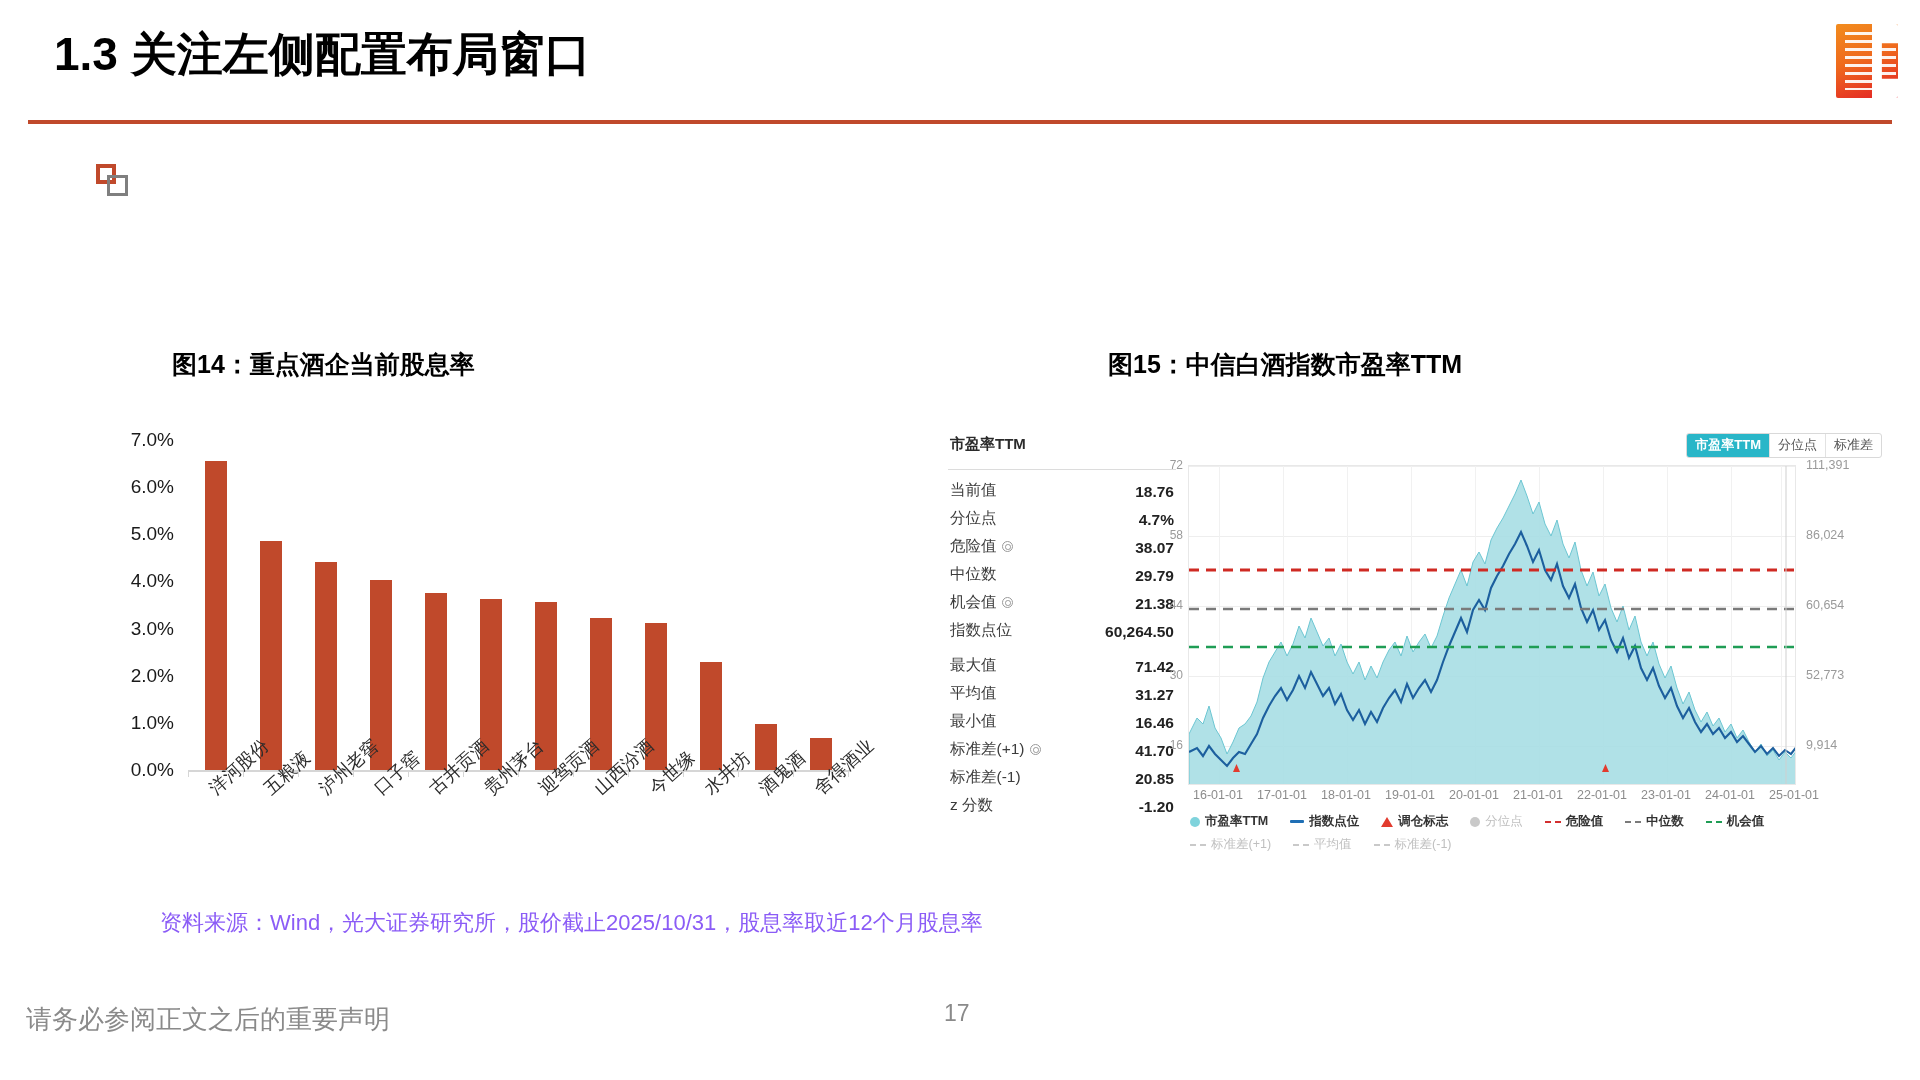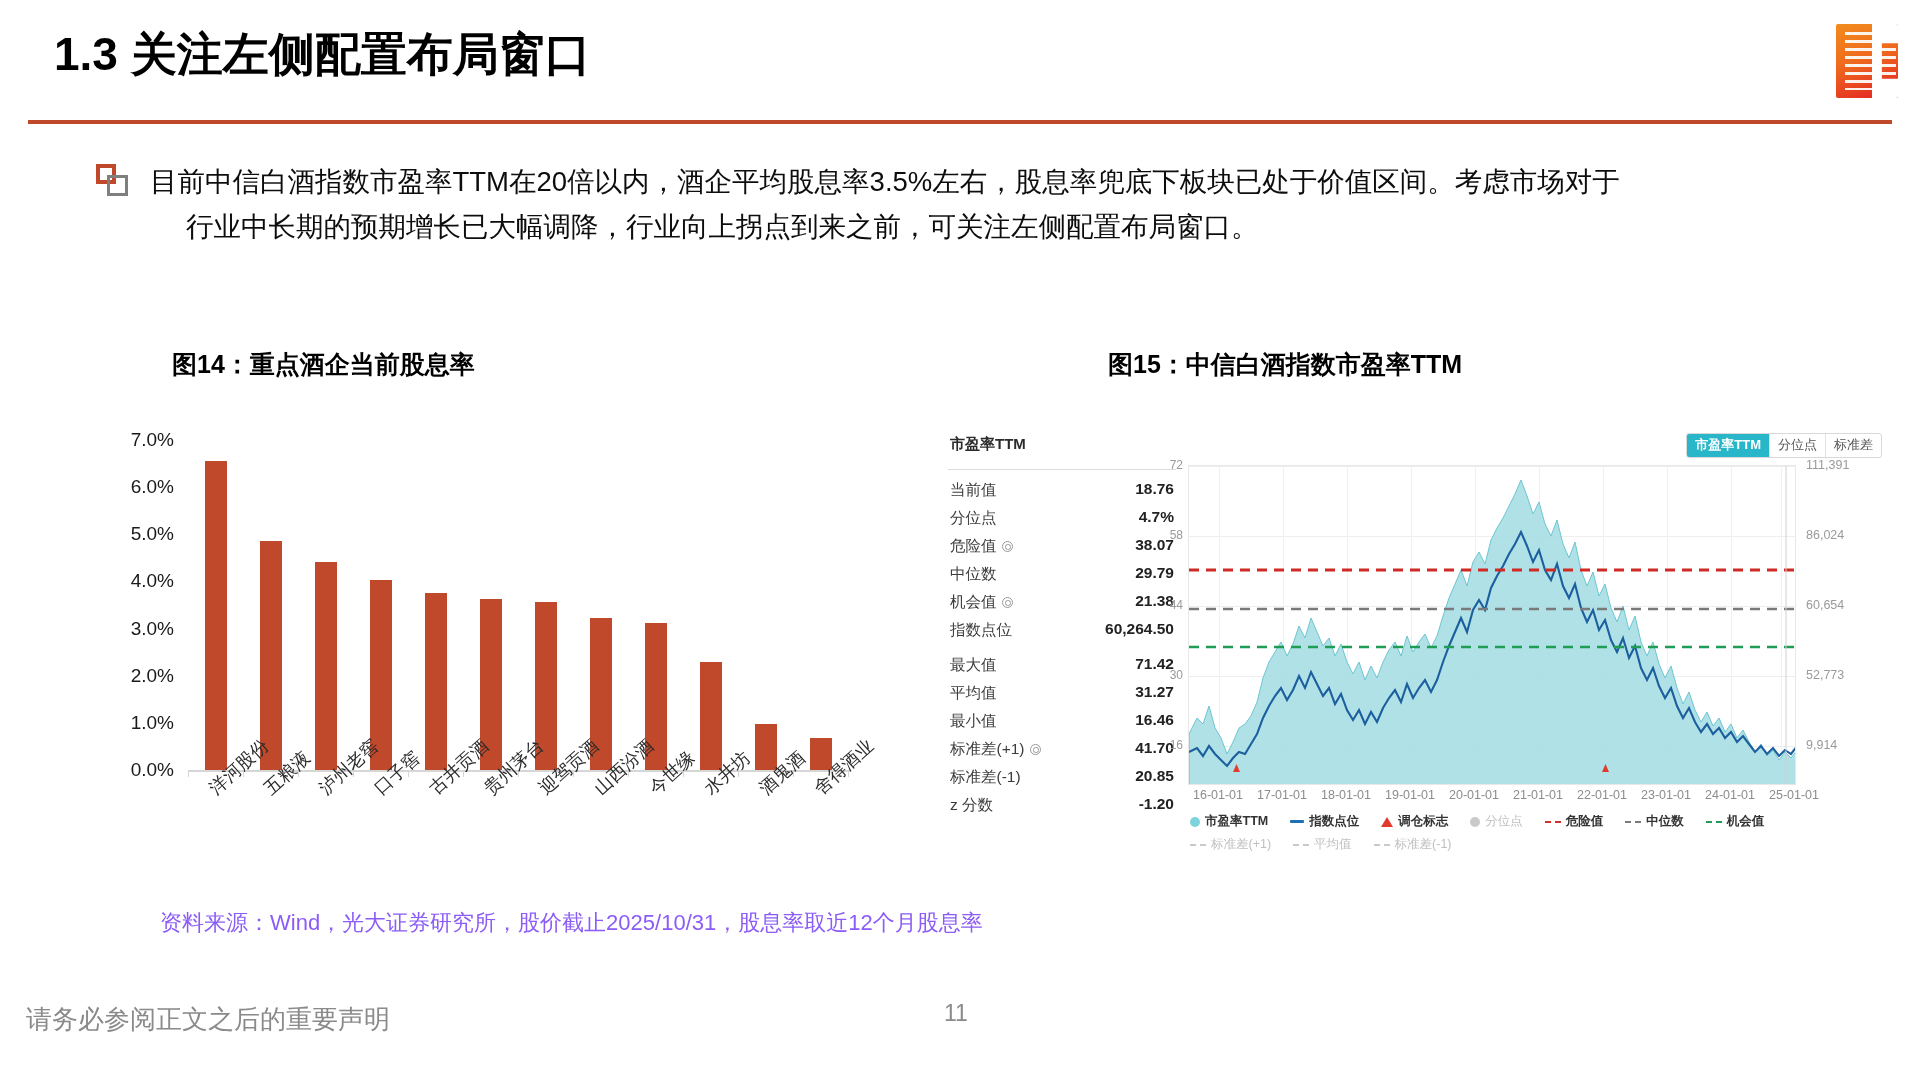--- a/index.html
+++ b/index.html
@@ -149,21 +149,21 @@
   .pe-toggle div {
     font-size: 13px; padding: 3px 8px; color: #555;
     border-right: 1px solid #e2e2e2; line-height: 1.3;
   }
   .pe-toggle div:last-child { border-right: 0; }
   .pe-toggle div.active { background: #29b6c8; color: #fff; font-weight: 700; }
 
   .pe-stats { position: absolute; left: 8px; top: 44px; width: 228px; }
   .pe-stats-sep { height: 1px; background: #dcdcdc; margin-bottom: 6px; }
   .pe-row {
-    display: flex; justify-content: space-between; align-items: flex-start;
+    display: flex; justify-content: space-between; align-items: flex-end;
     font-size: 15.5px; padding: 3.5px 2px; color: #3c3c3c; gap: 13px;
   }
   .pe-row .k { display: flex; align-items: center; gap: 5px; }
   .pe-row .v { font-weight: 700; color: #222; }
   .gear {
     display: inline-block; width: 11px; height: 11px;
     border: 1.6px solid #9a9a9a; border-radius: 50%; position: relative;
   }
   .gear::after {
     content: ""; position: absolute; left: 2.5px; top: 2.5px;
@@ -236,24 +236,20 @@
   <div class="logo-mark">
     <div class="stripes"></div>
     <div class="notch"></div>
   </div>
 </div>
 
 <div class="bullet-row">
   <div class="bullet-icon">
     <div class="sq-o"></div>
       <div class="sq-g"></div>
-  </div>
-  <div class="bullet-text">
-    <span>目前中信白酒指数市盈率TTM在20倍以内，酒企平均股息率3.5%左右，股息率兜底下板块已处于价值区间。考虑市场对于</span>
-    <span class="l2">行业中长期的预期增长已大幅调降，行业向上拐点到来之前，可关注左侧配置布局窗口。</span>
   </div>
 </div>
 
 <div class="fig-caption" id="cap14">图14：重点酒企当前股息率</div>
 <div class="fig-caption" id="cap15">图15：中信白酒指数市盈率TTM</div>
 
 <div class="barchart">
   <div class="bc-ylabels" id="bcY">
       <div class="bc-ylabel" style="top: 340px;">0.0%</div>
       <div class="bc-ylabel" style="top: 292.857px;">1.0%</div>
@@ -534,13 +530,13 @@
       </div>
       <div class="lg dim">
         <span class="dash" style="color: rgb(201, 201, 201);"></span>
         <span>标准差(-1)</span>
       </div>
     </div>
 </div>
 
 <div class="source-note">资料来源：Wind，光大证券研究所，股价截止2025/10/31，股息率取近12个月股息率</div>
 <div class="foot-left">请务必参阅正文之后的重要声明</div>
-<div class="foot-page">11</div>
+<div class="foot-page">17</div>
 
 </body></html>

